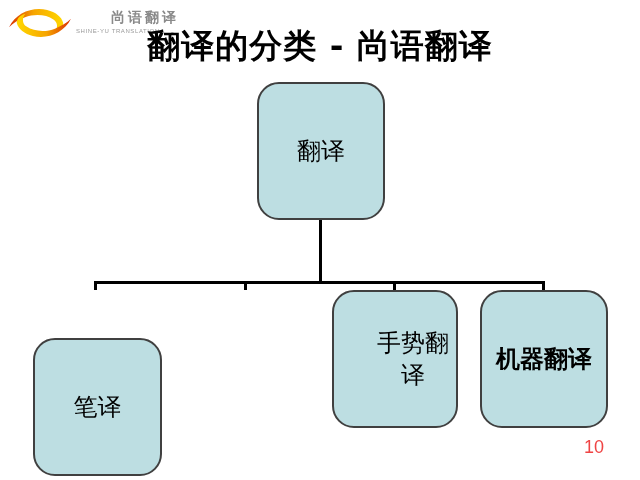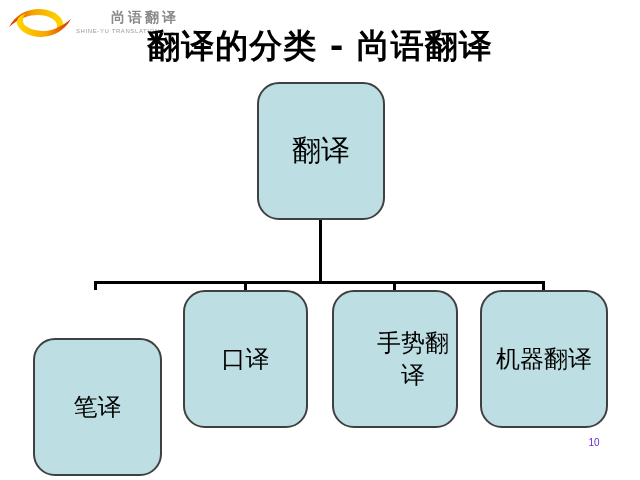--- a/index.html
+++ b/index.html
@@ -38,40 +38,40 @@
   
   .node {
     position: absolute; box-sizing: border-box;
     background: #bddee2;
     border: 2px solid #404040;
     border-radius: 22px;
     display: flex; align-items: center; justify-content: center;
     font-family: "DejaVu Serif", "Liberation Serif", serif;
     color: #000000; text-align: center;
   }
-  .node-root  { left: 257px; top:  82px; width: 128px; height: 138px; font-size: 29px; }
+  .node-root  { left: 257px; top:  82px; width: 128px; height: 138px; font-size: 24px; }
   .node-c1    { left:  33px; top: 290px; width: 129px; height: 138px; font-size: 24px; margin-top: 48px; }
   .node-c2    { left: 183px; top: 290px; width: 125px; height: 138px; font-size: 24px; }
   .node-c3    { left: 332px; top: 290px; width: 126px; height: 138px; font-size: 24px; padding-left: 36px; }
-  .node-c4    { left: 480px; top: 290px; width: 128px; height: 138px; font-size: 24px; }
+  .node-c4    { left: 480px; top: 290px; width: 128px; height: 138px; font-size: 24px; font-weight: bold; }
 
   
   .conn { position: absolute; background: #000000; }
   .conn-stem  { left: 319px; top: 220px; width: 2.5px; height: 62px; }
   .conn-bus   { left:  94px; top: 281px; width: 450px; height: 2.5px; }
   .conn-drop  { top: 281px; width: 2.5px; height: 9px; }
   .conn-d1 { left:  94px; }
   .conn-d2 { left: 244px; }
   .conn-d3 { left: 393px; }
   .conn-d4 { left: 542px; }
 
   
   .page-number {
     position: absolute; left: 570px; top: 437px; width: 48px;
-    text-align: center; font-size: 10px; color: #6d28d9;
+    text-align: center; font-size: 18px; color: #ef4444;
   }
 </style>
 </head>
 <body>
 
 <div class="slide">
 
   <div class="logo">
     <svg class="logo-swirl" viewBox="0 0 62 34" aria-hidden="true">
       <defs>
@@ -101,19 +101,18 @@
 
   <div class="conn conn-stem"></div>
   <div class="conn conn-bus"></div>
   <div class="conn conn-drop conn-d1"></div>
   <div class="conn conn-drop conn-d2"></div>
   <div class="conn conn-drop conn-d3"></div>
   <div class="conn conn-drop conn-d4"></div>
 
   <div class="node node-root">翻译</div>
   <div class="node node-c1">笔译</div>
-  <div class="node node-c2">口译</div>
   <div class="node node-c3">手势翻译</div>
   <div class="node node-c4">机器翻译</div>
 
   <div class="page-number">10</div>
 
 </div>
 
 </body></html>

